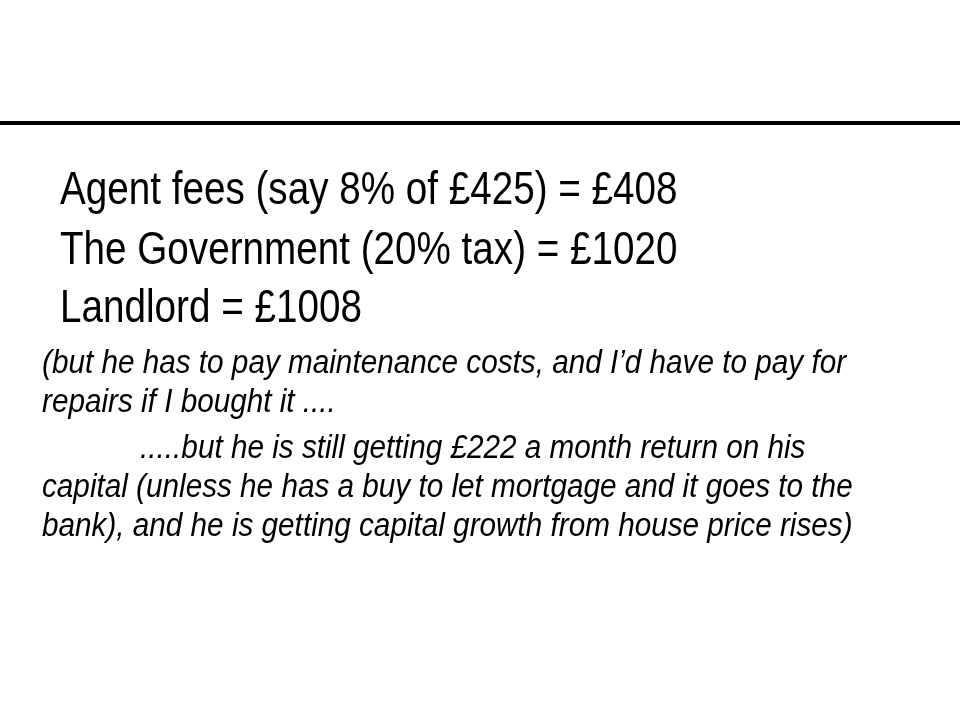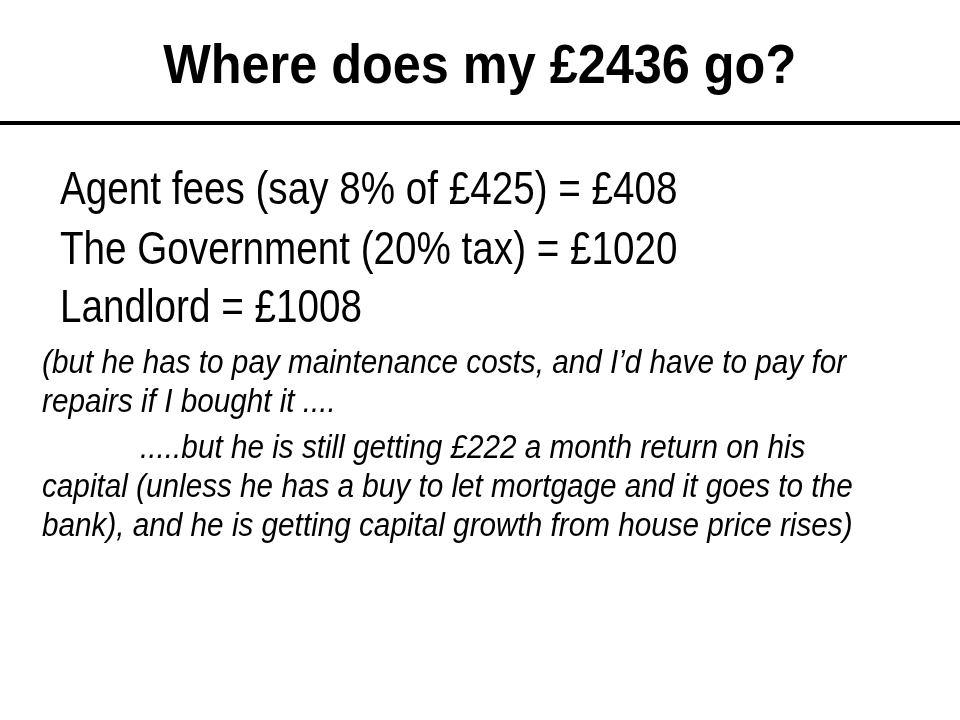--- a/index.html
+++ b/index.html
@@ -68,23 +68,20 @@
   }
   .note-line.first-indent {
     padding-left: 109px;
   }
 </style>
 </head>
 <body>
 
 <div class="slide">
 
-  <div class="title">
-    <span class="title-inner">Where does my £2436 go?</span>
-  </div>
 
   <div class="rule"></div>
 
   <div class="body-line l1">Agent fees (say 8% of £425) = £408</div>
 
   <div class="body-line l2">The Government (20% tax) = £1020</div>
 
   <div class="body-line l3">Landlord = £1008</div>
 
   <div class="note n1">

